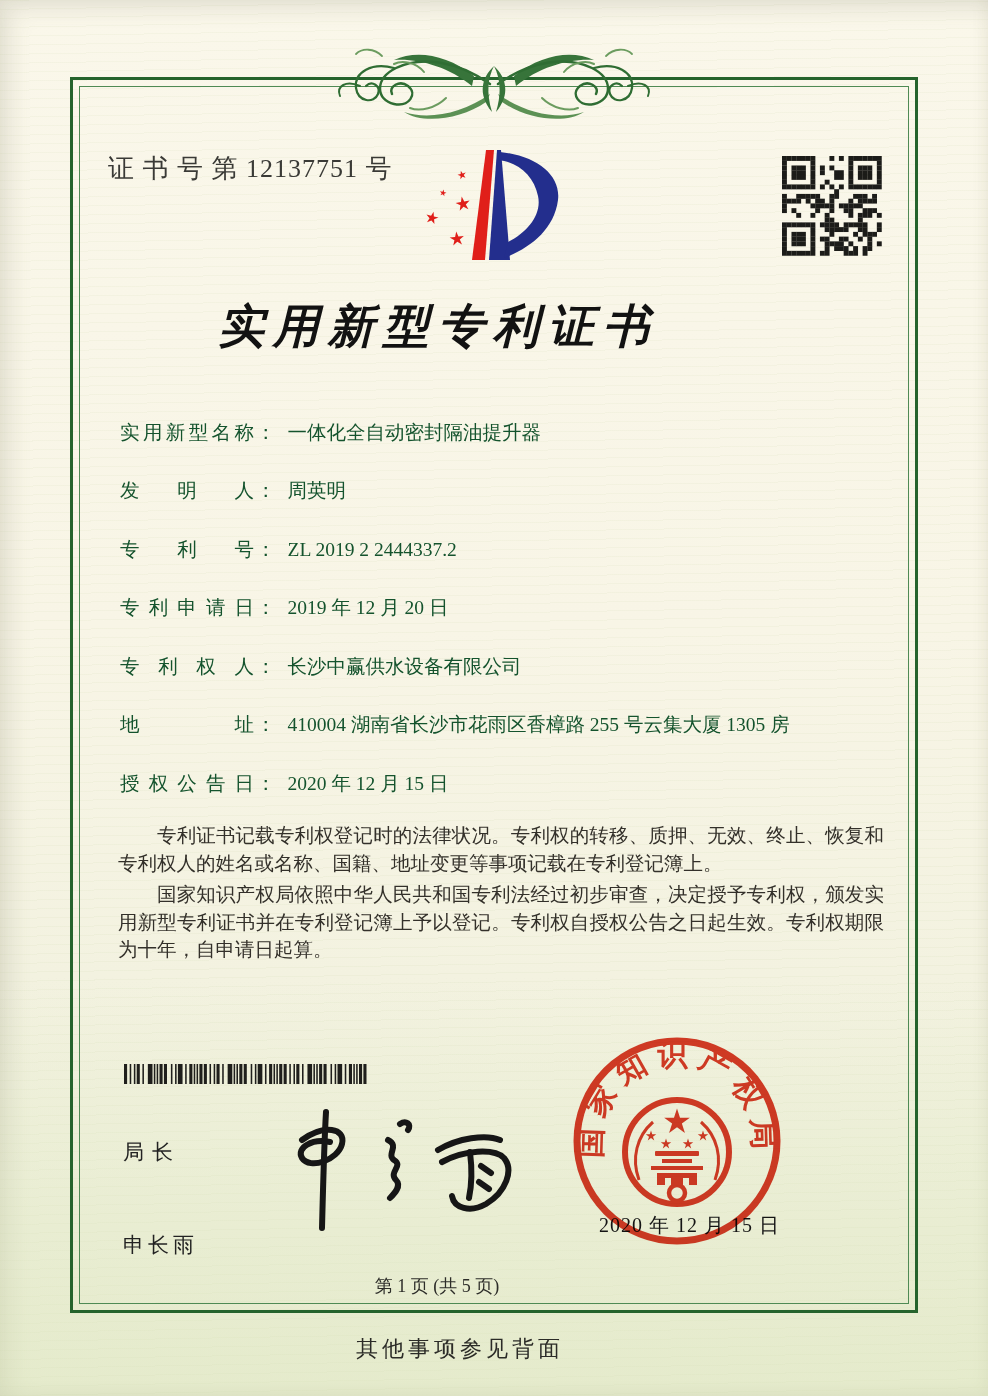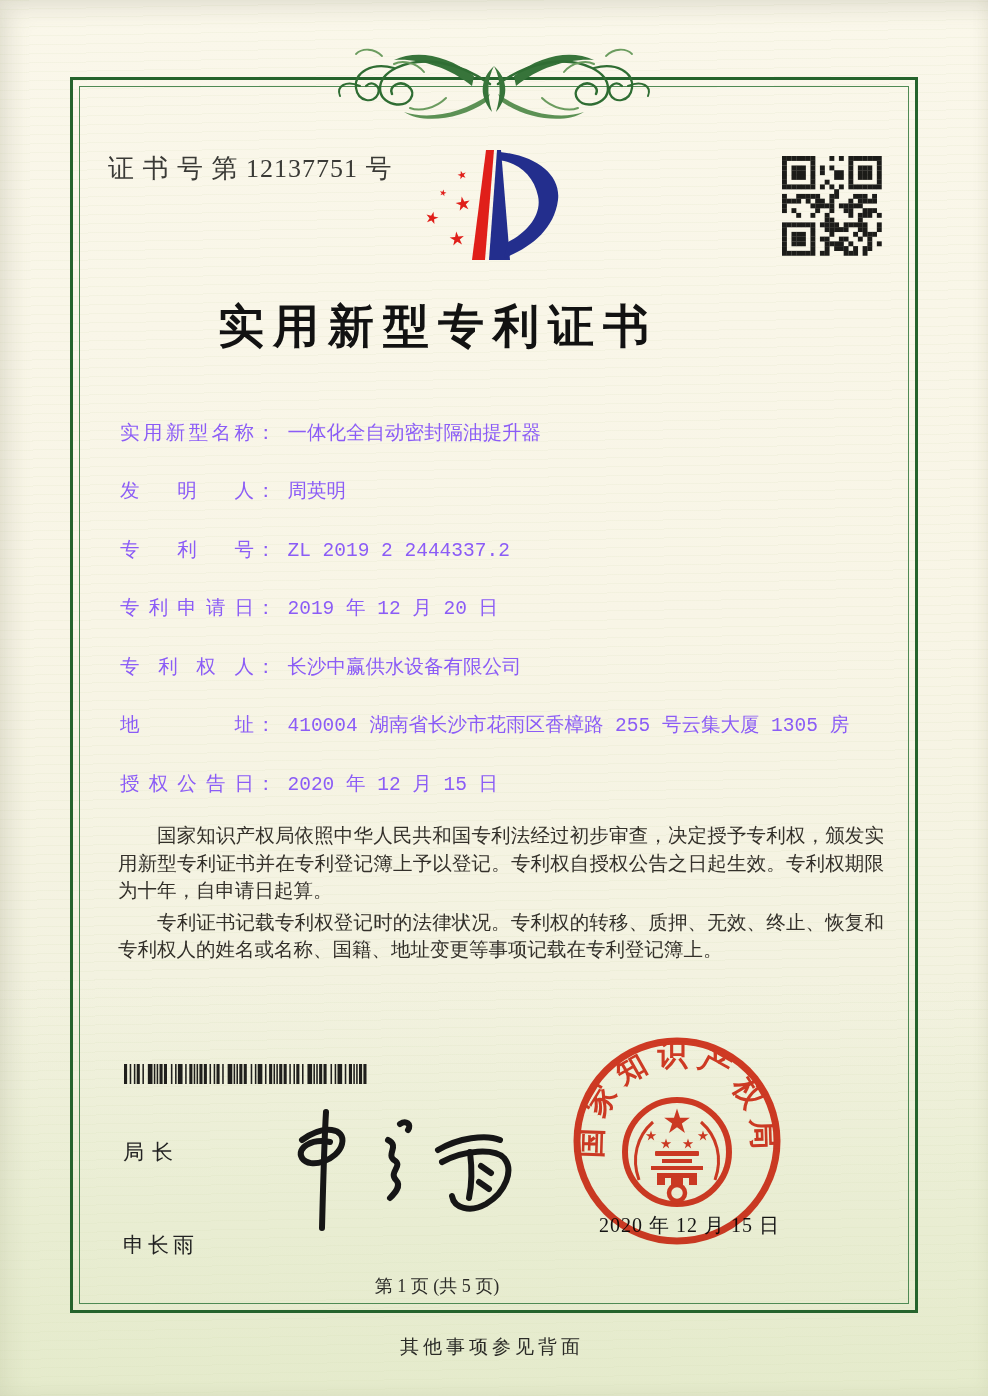--- a/index.html
+++ b/index.html
@@ -12,36 +12,36 @@
   .abs{position:absolute;}
   .waves{left:0;top:0;right:0;bottom:0;pointer-events:none;
     background:repeating-linear-gradient(179deg, rgba(150,175,100,.10) 0 1px, rgba(255,255,255,0) 1px 9px);
     opacity:.55;}
   .tint{left:0;right:0;bottom:0;height:420px;pointer-events:none;
     background:linear-gradient(180deg, rgba(230,236,205,0) 0%, rgba(224,232,195,.35) 55%, rgba(220,229,188,.45) 100%);}
   .frame1{left:70px;top:77px;right:70px;bottom:83px;border:3px solid #25632c;}
   .frame2{left:79px;top:86px;right:79px;bottom:92px;border:1px solid #4f8a54;}
   .certno{left:108px;top:151px;font-size:26px;color:#3a3a36;letter-spacing:1px;}
   .title{left:0;top:296px;width:876px;text-align:center;font-size:46px;font-weight:bold;
-    letter-spacing:9px;color:#121212;}
-  .frow{position:absolute;left:120px;width:770px;font-size:19.5px;color:#8b5cf6;white-space:nowrap;font-family:Liberation Mono, monospace;}
+    letter-spacing:9px;color:#121212;font-style:italic;}
+  .frow{position:absolute;left:120px;width:770px;font-size:19.5px;color:#14532d;white-space:nowrap;}
   .flabel{display:inline-block;width:134px;text-align:justify;text-align-last:justify;vertical-align:baseline;}
   .fcolon{margin:0 12px 0 2px;}
   .fpair2{position:absolute;left:370px;top:0;}
   .fpair2 .fl2{letter-spacing:1px;}
   .legal{left:118px;top:822px;width:766px;font-size:19.5px;line-height:27.5px;
     text-align:justify;color:#33302a;}
   .legal p{margin:0 0 4px 0;text-indent:2em;}
   .director{left:123px;top:1138px;font-size:21px;letter-spacing:8px;color:#222;
     font-weight:400;font-family:"Liberation Sans","DejaVu Sans",sans-serif;}
   .dirname{left:123px;top:1231px;letter-spacing:4px;}
   .sealdate{left:599px;top:1212px;font-size:20px;color:#141414;letter-spacing:1px;z-index:3;}
   .seal{z-index:4;}
   .pageno{left:357px;top:1274px;width:160px;text-align:center;font-size:18px;color:#2d2d29;}
-  .backnote{left:460px;top:1334px;transform:translateX(-50%);font-size:19px;letter-spacing:4px;color:#2b2b27;white-space:nowrap;margin-left:32px;}
+  .backnote{left:460px;top:1334px;transform:translateX(-50%);font-size:22px;letter-spacing:4px;color:#2b2b27;white-space:nowrap;}
 </style>
 </head>
 <body>
 
 <svg width="0" height="0" style="position:absolute" aria-hidden="true">
   <defs>
     <path id="st" d="M0,-10 L2.23,-3.07 L9.51,-3.09 L3.61,1.17 L5.88,8.09 L0,3.8 L-5.88,8.09 L-3.61,1.17 L-9.51,-3.09 L-2.23,-3.07 Z"></path>
   </defs>
 </svg>
 
@@ -325,22 +325,22 @@
   <span class="flabel">专利权人</span><span class="fcolon">：</span><span class="fvalue">长沙中赢供水设备有限公司</span>
 </div>
 <div class="frow" style="top:711px">
   <span class="flabel">地址</span><span class="fcolon">：</span><span class="fvalue">410004 湖南省长沙市花雨区香樟路 255 号云集大厦 1305 房</span>
 </div>
 <div class="frow" style="top:770px">
   <span class="flabel">授权公告日</span><span class="fcolon">：</span><span class="fvalue">2020 年 12 月 15 日</span>
 </div>
 
 <div class="abs legal">
+  <p>专利证书记载专利权登记时的法律状况。专利权的转移、质押、无效、终止、恢复和专利权人的姓名或名称、国籍、地址变更等事项记载在专利登记簿上。</p>
   <p>国家知识产权局依照中华人民共和国专利法经过初步审查，决定授予专利权，颁发实用新型专利证书并在专利登记簿上予以登记。专利权自授权公告之日起生效。专利权期限为十年，自申请日起算。</p>
-  <p>专利证书记载专利权登记时的法律状况。专利权的转移、质押、无效、终止、恢复和专利权人的姓名或名称、国籍、地址变更等事项记载在专利登记簿上。</p>
 </div>
 
 <svg class="abs" style="left:123px;top:1064px;width:248px;height:20px" viewBox="0 0 248 20" fill="#1f1f1c" xmlns="http://www.w3.org/2000/svg">
     <rect x="1" y="0" width="3.1" height="20"></rect>
     <rect x="6.7" y="0" width="1.55" height="20"></rect>
     <rect x="10.850000000000001" y="0" width="1.55" height="20"></rect>
     <rect x="13.700000000000001" y="0" width="3.1" height="20"></rect>
     <rect x="19.400000000000002" y="0" width="1.55" height="20"></rect>
     <rect x="24.85" y="0" width="4.65" height="20"></rect>
     <rect x="30.8" y="0" width="1.55" height="20"></rect>

